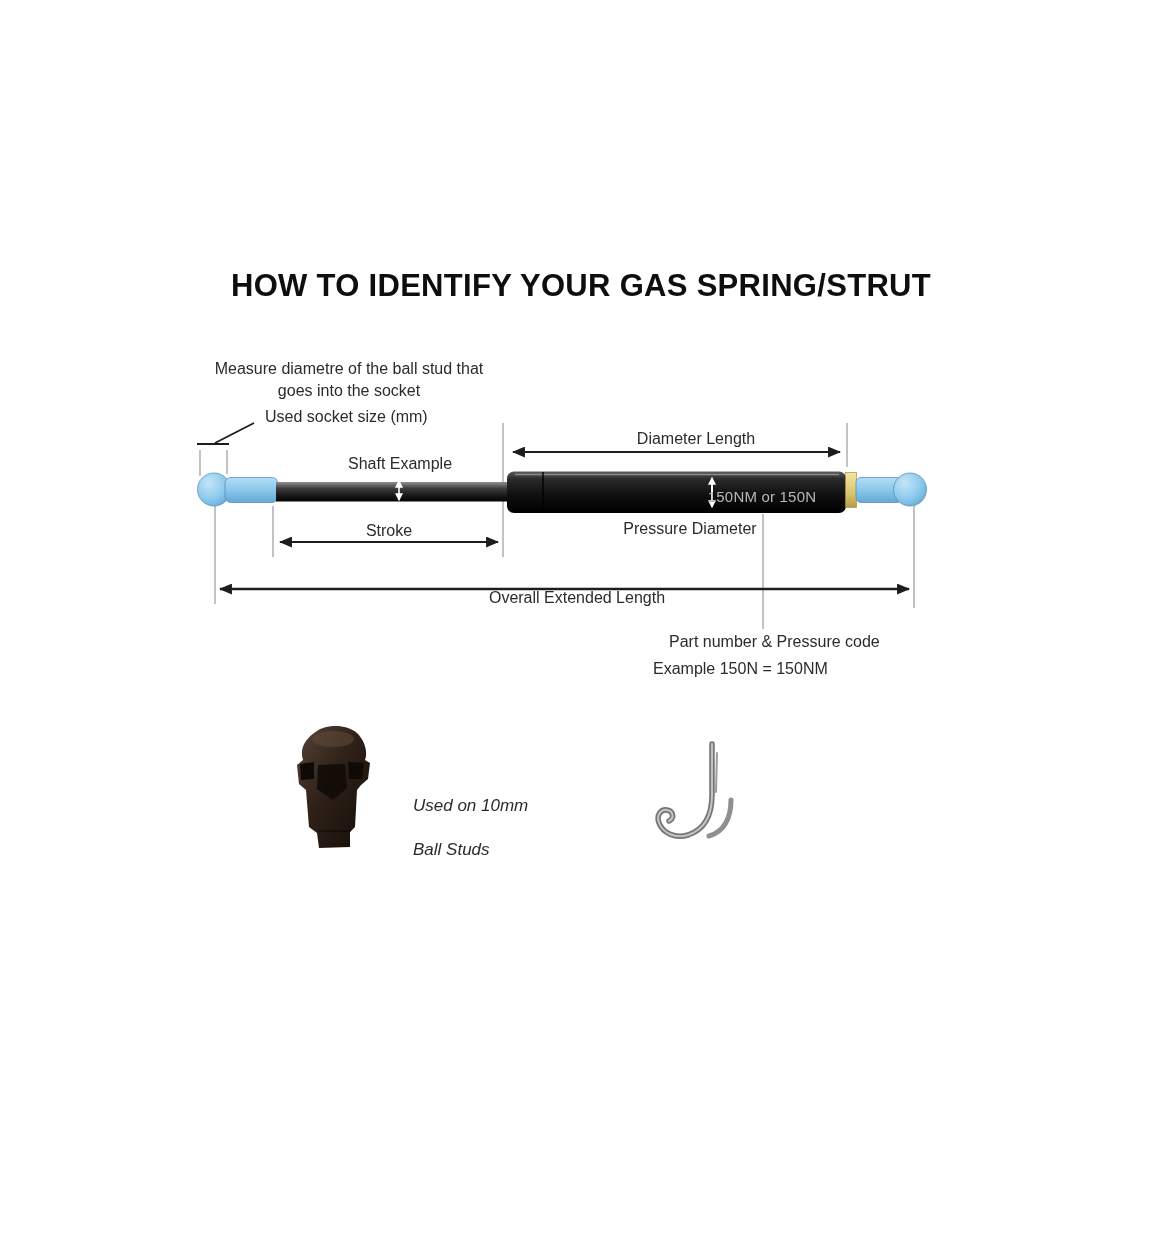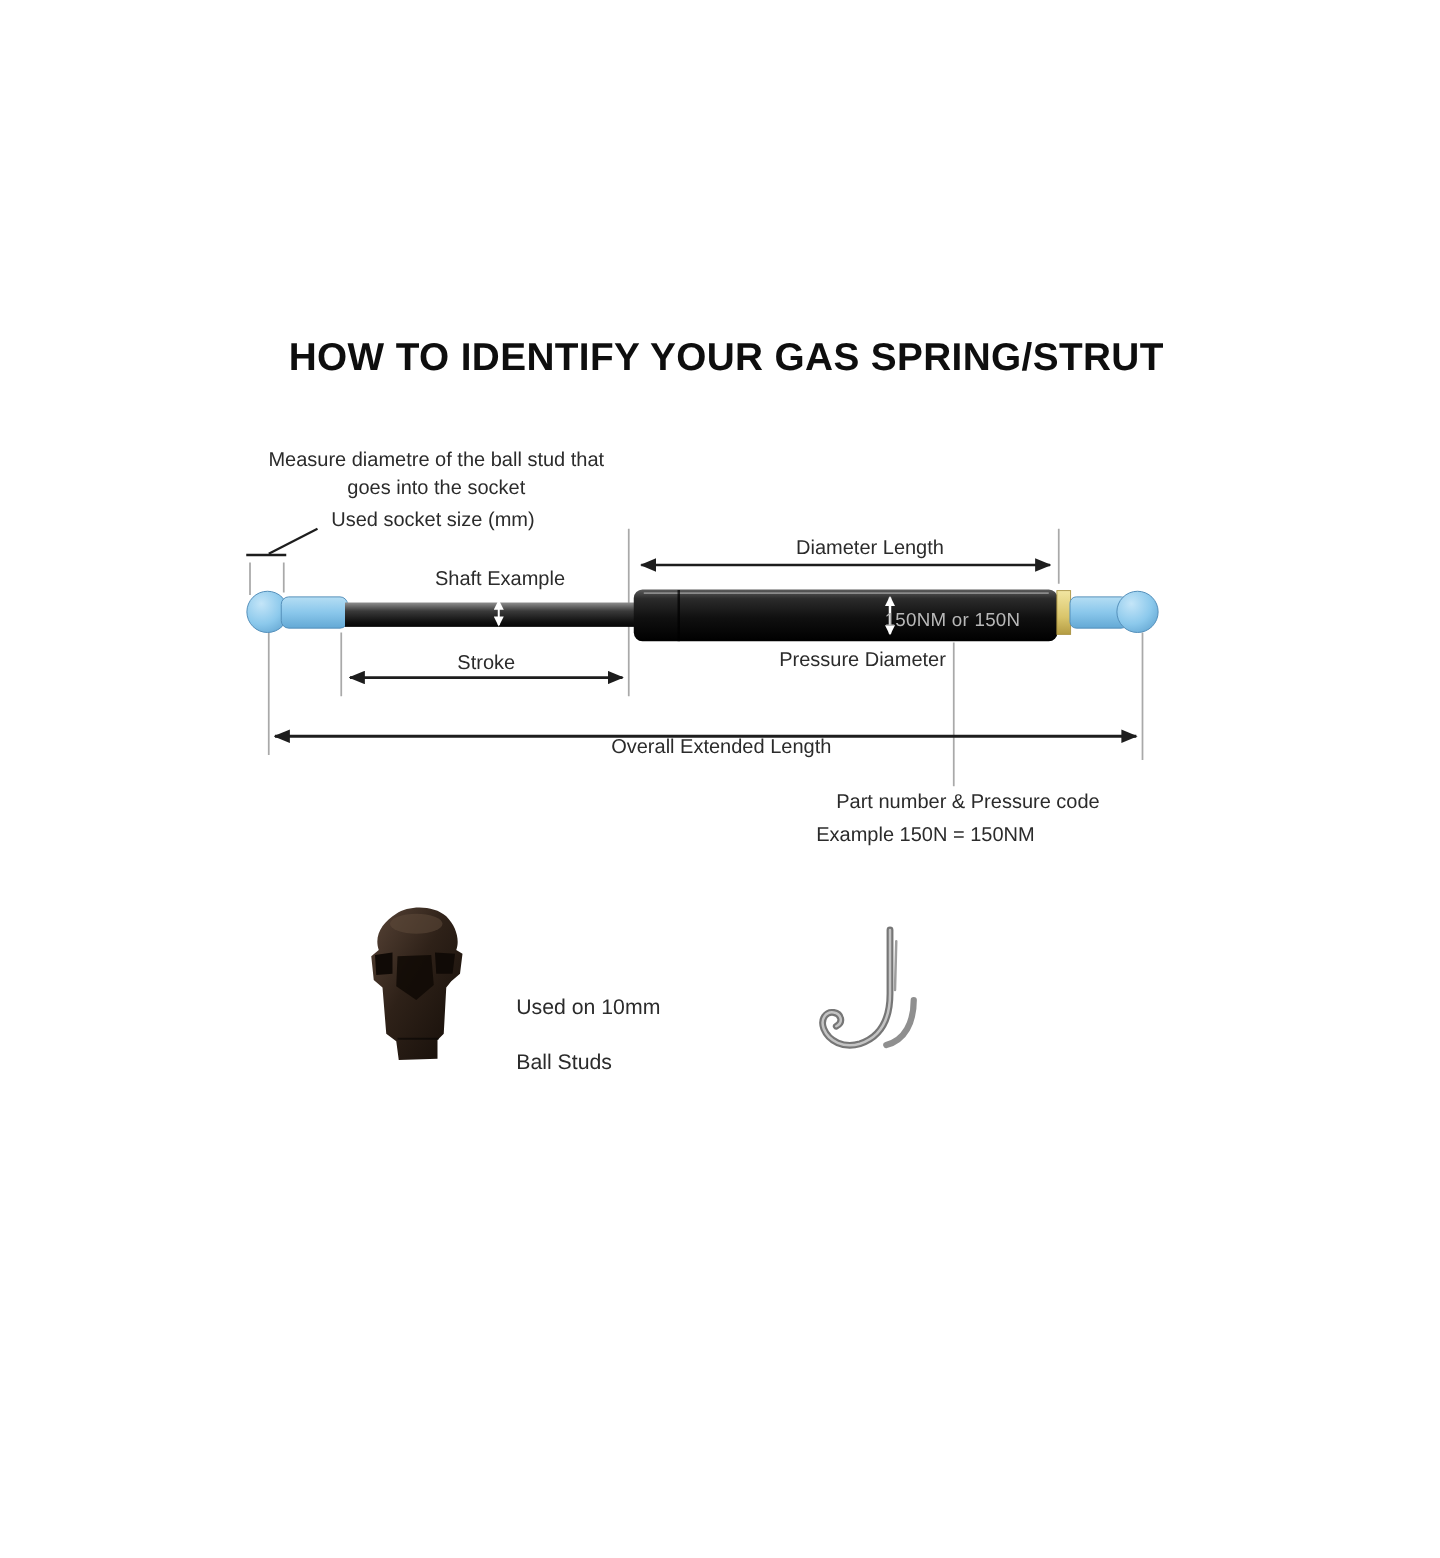--- a/index.html
+++ b/index.html
@@ -12,21 +12,21 @@
     left:10px;right:0;top:268px;text-align:center;
     font-size:31px;font-weight:bold;color:#0e0e0e;letter-spacing:0.3px;white-space:nowrap;
   }
   .lbl{font-size:16px;line-height:19px;white-space:nowrap;color:#2b2b2b;}
   .ctr{transform:translateX(-50%);}
   .note{left:349px;top:358px;text-align:center;line-height:22px;}
   .marking{
     left:762px;top:491.5px;font-size:15px;line-height:10px;color:#b8b8b8;
     letter-spacing:0.2px;white-space:nowrap;
   }
-  .fit-lbl{font-size:17px;line-height:22px;white-space:pre-line;}
+  .fit-lbl{font-size:17px;line-height:22px;white-space:pre-line;font-style:italic;}
   svg.art{position:absolute;left:0;top:0;}
 </style>
 </head>
 <body>
 
 <div class="canvas">
 
   <div class="abs title">HOW TO IDENTIFY YOUR GAS SPRING/STRUT</div>
 
   <svg class="art" width="1152" height="1246" viewBox="0 0 1152 1246">

